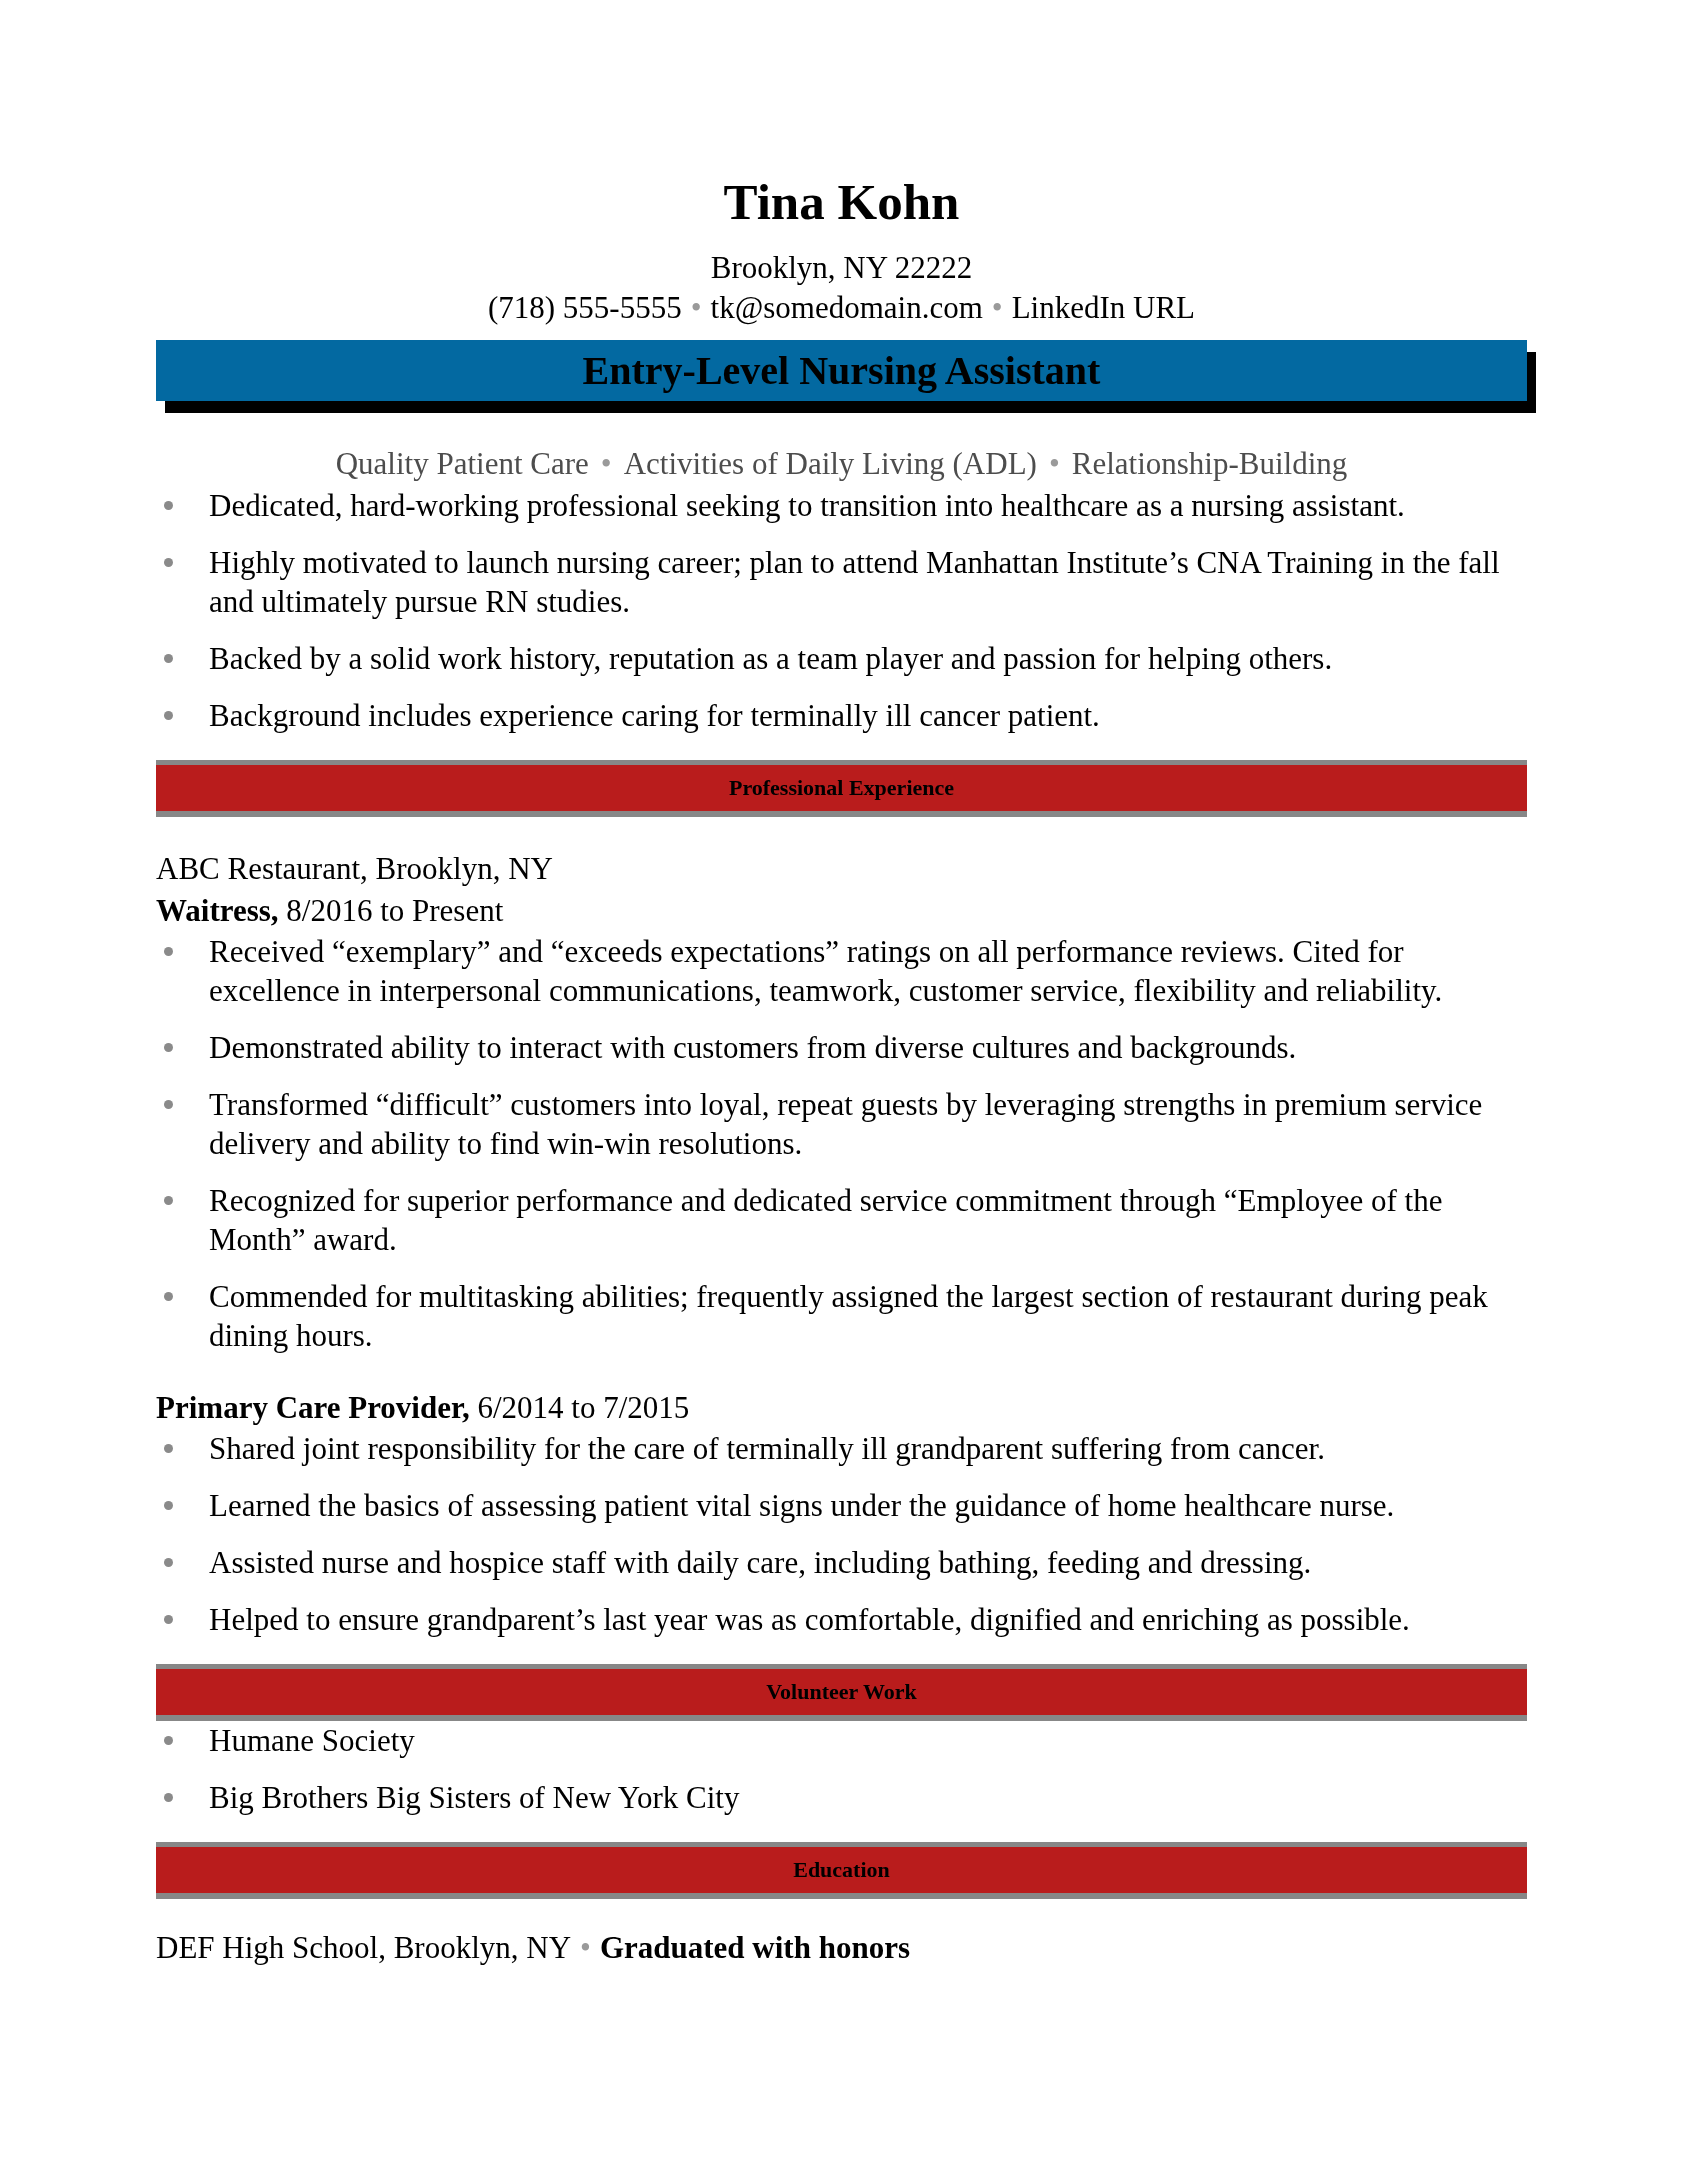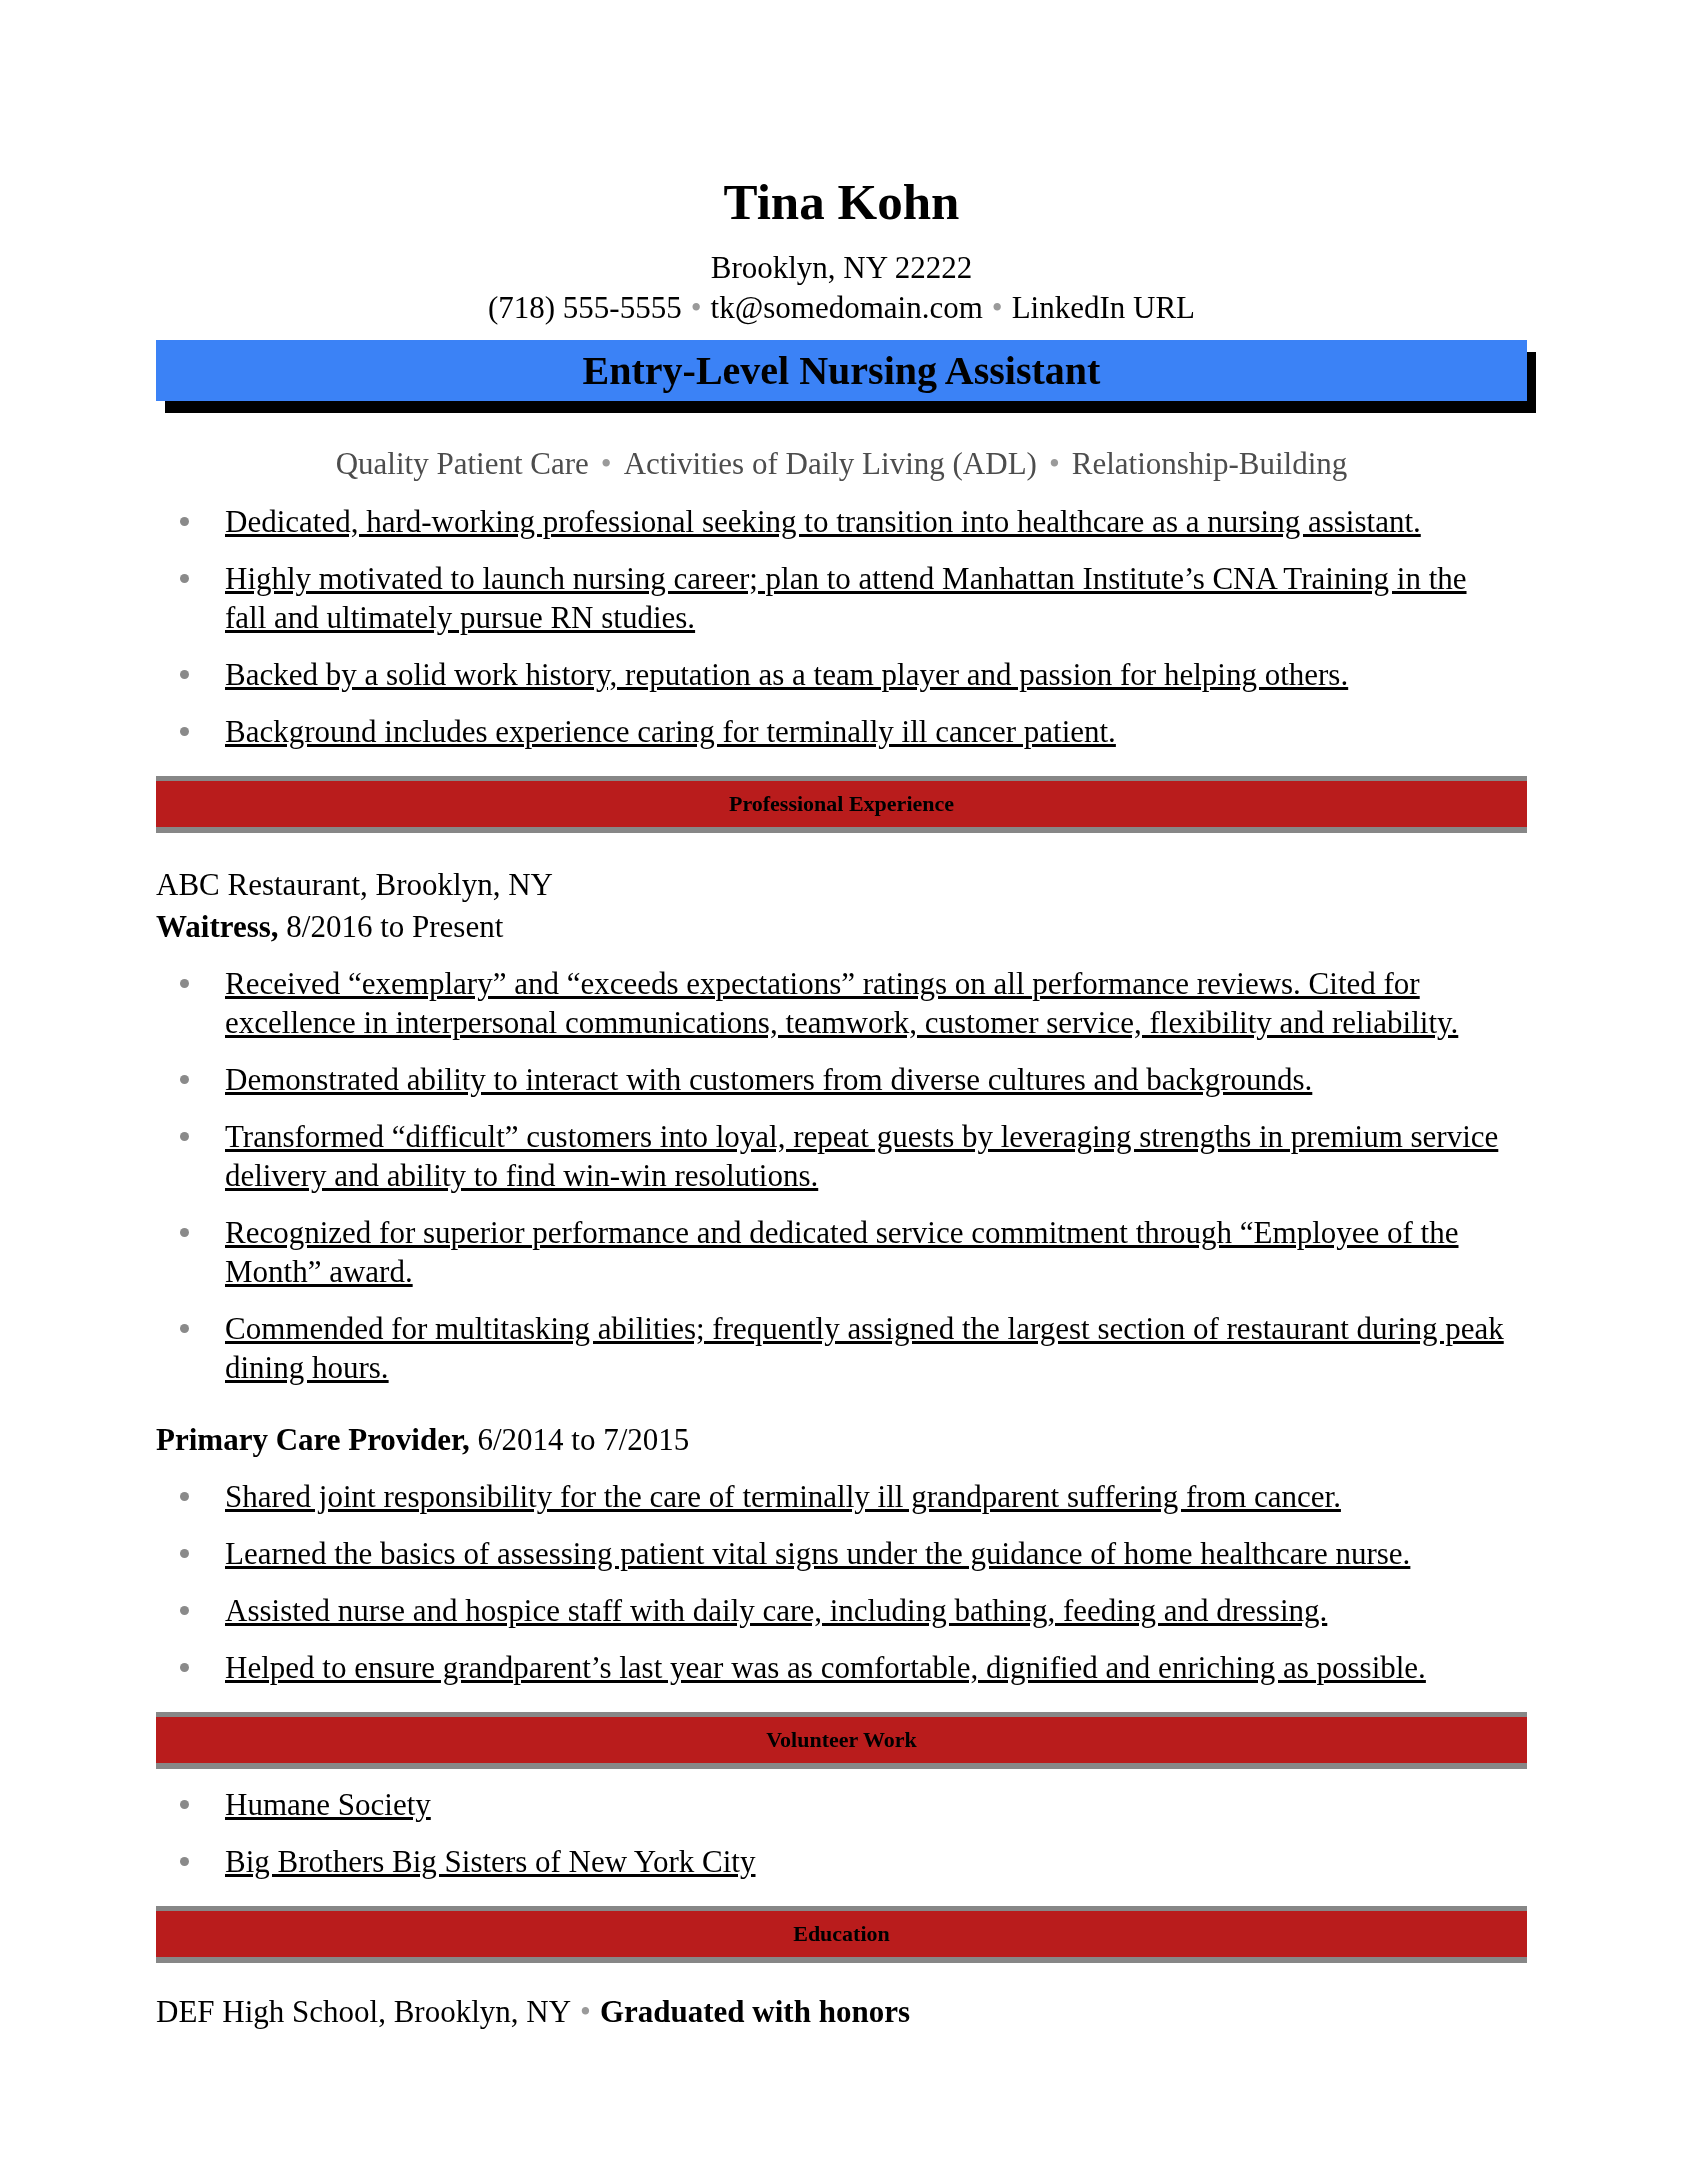--- a/index.html
+++ b/index.html
@@ -12,34 +12,34 @@
   }
   .page { box-sizing: border-box; width: 1683px; height: 2178px; padding: 173px 156px 0 156px; }
 
   .name { margin: 4px; text-align: center; font-size: 51px; line-height: 51px; font-weight: bold; }
   .loc { margin-top: 20px; text-align: center; font-size: 31px; line-height: 40px; }
   .contact { margin-top: 0; text-align: center; font-size: 31px; line-height: 40px; }
   .sep { color: #9a9a9a; margin: 0 9px; }
 
   .banner {
     margin-top: 12px;
-    background: #3b82f6;
+    background: #0369a1;
     box-shadow: 9px 12px 0 #000000;
     height: 61px; line-height: 61px;
     text-align: center; font-weight: bold; font-size: 40px;
   }
 
   .skills {
     margin-top: 41px; text-align: center;
     font-size: 31px; line-height: 44px;
     color: #4d4d4d;
   }
   .skills .sep { margin: 0 12px; }
 
-  ul.blist { list-style: none; margin: 16px; padding: 0; text-decoration: underline; }
+  ul.blist { list-style: none; margin: 0; padding: 0; }
   ul.blist li {
     position: relative; padding-left: 53px;
     font-size: 31px; line-height: 39px;
     margin-bottom: 18px;
   }
   ul.blist li:last-child { margin-bottom: 0; }
   ul.blist .marker {
     position: absolute; left: 8px; top: 15px;
     width: 9px; height: 9px; border-radius: 50%;
     background: #8a8a8a;

